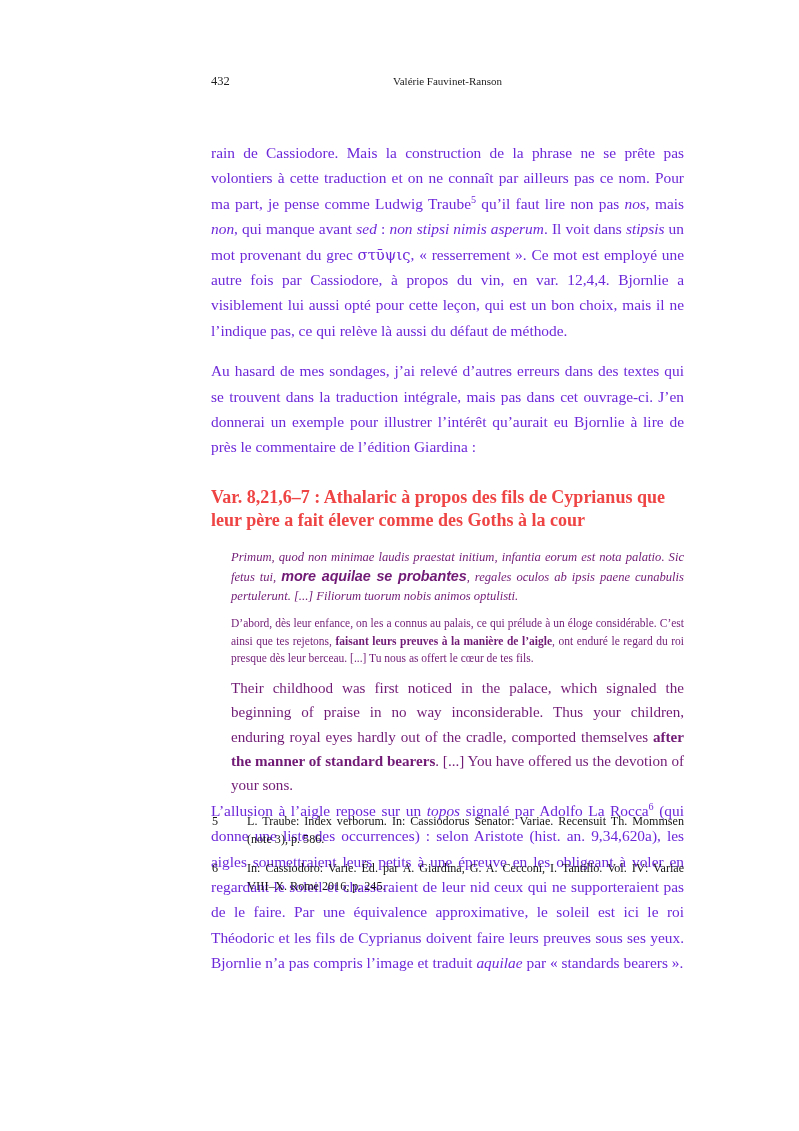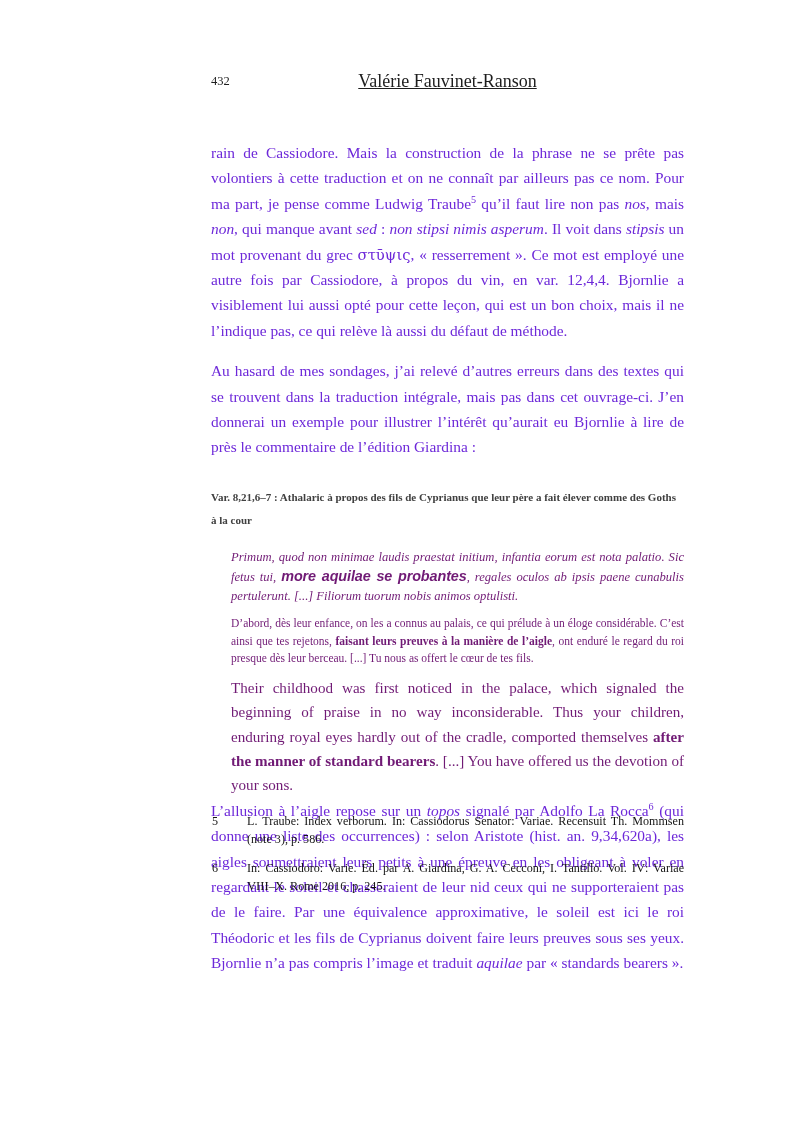--- a/index.html
+++ b/index.html
@@ -41,22 +41,21 @@
     left: 0;
     top: 0;
     font-size: 12.5px;
   }
   .runhead .author {
     position: absolute;
     left: 0;
     top: 0;
     width: 473px;
     text-align: center;
-    font-size: 18px;
-    text-decoration: underline;
+    font-size: 11px;
   }
 
   
   .column {
     position: absolute;
     left: 163px;
     top: 140px;
     width: 473px;
   }
 
@@ -70,25 +69,25 @@
     color: #6d28d9;
   }
   p.body + p.body {
     margin-top: 15px;
   }
 
   .gap-before-head { margin-top: 26px; }
 
   h2.subhead {
     margin: 0;
-    font-size: 11px;
+    font-size: 18px;
     line-height: 23px;
     font-weight: bold;
     text-align: left;
-    color: #404040;
+    color: #ef4444;
   }
 
   
   .quote {
     margin: 0;
     padding: 0 0 0 20px;
     color: #701a75;
   }
   .quote-latin {
     margin-top: 16px;

